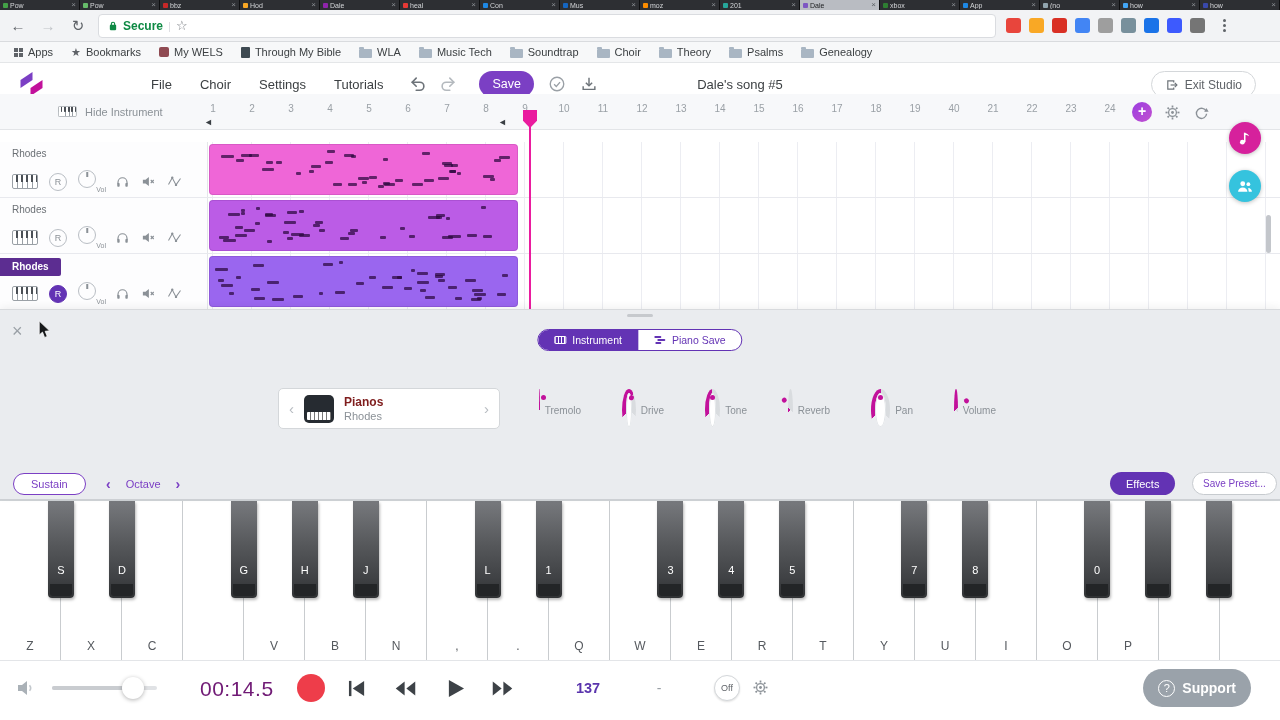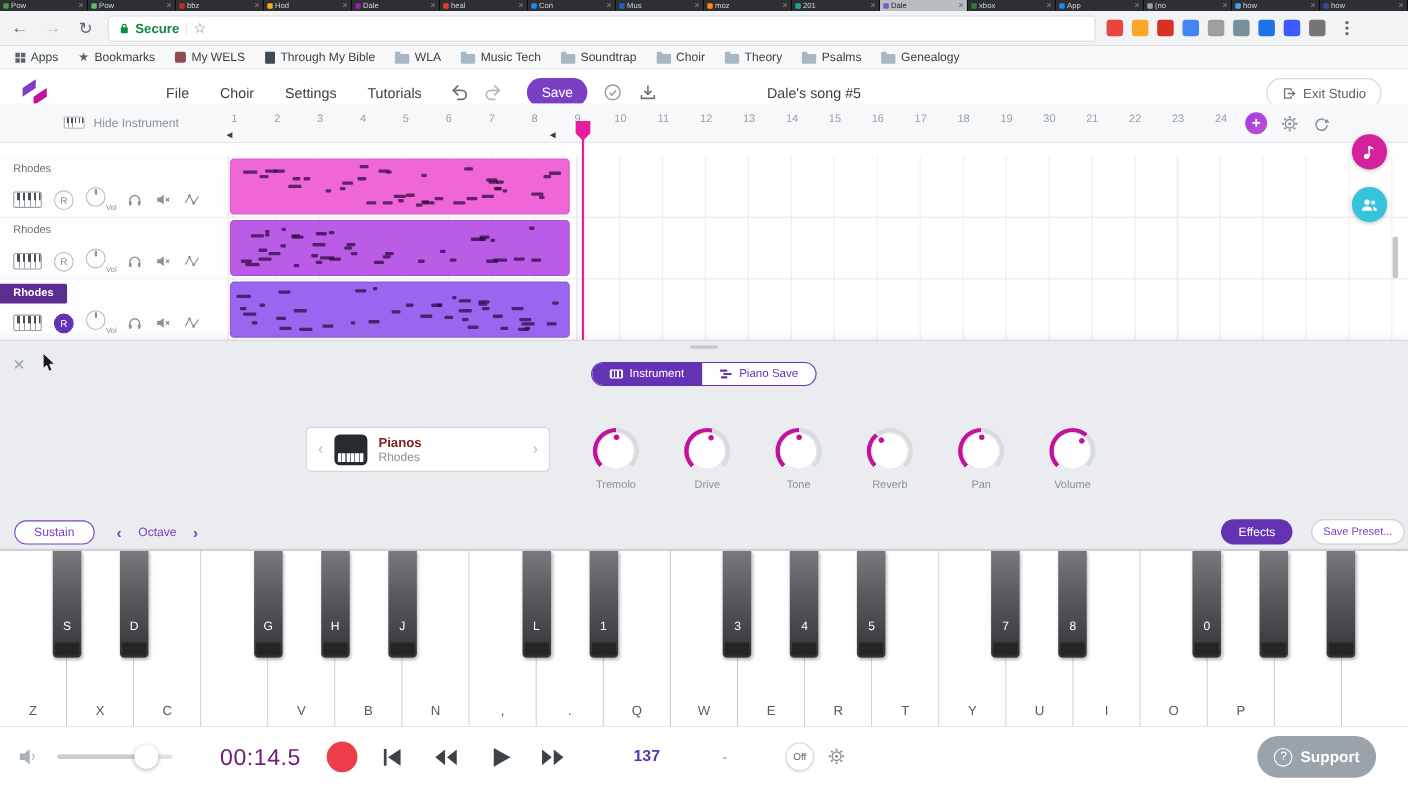--- a/index.html
+++ b/index.html
@@ -114,21 +114,21 @@
 .seg-icon-roll i:nth-child(2){left:3px;top:3px;width:8px}
 .seg-icon-roll i:nth-child(3){left:1px;top:6px;width:6px}
 .inst-selector{position:absolute;left:278px;top:78px;width:222px;height:41px;background:#fff;border:1px solid #d4d7da;border-radius:5px;display:flex;align-items:center;padding:0 10px;gap:10px}
 .chev{font-size:15px;color:#b6bbc0}
 .inst-thumb{width:30px;height:28px;border-radius:5px;background:#262b31;position:relative;overflow:hidden;flex:0 0 auto}
 .inst-thumb::after{content:'';position:absolute;left:3px;right:3px;bottom:3px;height:8px;background:repeating-linear-gradient(90deg,#fff 0 3px,#777 3px 4px);border-radius:1px}
 .inst-texts{flex:1;display:flex;flex-direction:column;gap:1px}
 .inst-cat{font-size:12px;color:#7f1d1d;font-weight:bold}
 .inst-name{font-size:11px;color:#8b9197}
 .knob-row{position:absolute;left:539px;top:79px;display:flex;gap:41px}
-.knob-unit{display:flex;flex-direction:column;align-items:center;gap:5px;width:42px}
+.knob-unit{display:flex;flex-direction:row;align-items:center;gap:5px;width:42px}
 .knob{position:relative;width:42px;height:42px}
 .knob-ring{position:absolute;inset:0;border-radius:50%}
 .knob-face{position:absolute;inset:4px;border-radius:50%;background:#fff;box-shadow:inset 0 0 0 1px #e1e4e7}
 .knob-rot{position:absolute;inset:4px}
 .knob-dot{position:absolute;left:50%;top:2px;width:5px;height:5px;margin-left:-2.5px;border-radius:50%;background:#c2119b}
 .knob-label{font-size:10px;color:#8b9197}
 .panel-bottom{position:absolute;left:0;bottom:0;width:100%;height:31px;border-bottom:1px solid #cdd0d4}
 .sustain-btn{position:absolute;left:13px;top:4px;height:22px;padding:0 17px;border:1px solid #7b3fc4;border-radius:12px;background:#fff;color:#7b3fc4;font-size:11px;font-family:inherit}
 .octave-ctl{position:absolute;left:106px;top:4px;height:22px;display:flex;align-items:center;gap:15px;color:#7b3fc4}
 .oct-chev{font-size:14px;font-weight:bold}
@@ -395,21 +395,21 @@
         <span class="bar-num" style="left: 564px;">10</span>
         <span class="bar-num" style="left: 603px;">11</span>
         <span class="bar-num" style="left: 642px;">12</span>
         <span class="bar-num" style="left: 681px;">13</span>
         <span class="bar-num" style="left: 720px;">14</span>
         <span class="bar-num" style="left: 759px;">15</span>
         <span class="bar-num" style="left: 798px;">16</span>
         <span class="bar-num" style="left: 837px;">17</span>
         <span class="bar-num" style="left: 876px;">18</span>
         <span class="bar-num" style="left: 915px;">19</span>
-        <span class="bar-num" style="left: 954px;">30</span>
+        <span class="bar-num" style="left: 954px;">40</span>
         <span class="bar-num" style="left: 993px;">21</span>
         <span class="bar-num" style="left: 1032px;">22</span>
         <span class="bar-num" style="left: 1071px;">23</span>
         <span class="bar-num" style="left: 1110px;">24</span>
       </div>
     <span class="loop-arrow" style="left:204px">◄</span>
     <span class="loop-arrow" style="left:498px">◄</span>
     <div class="ruler-icons">
       <span class="add-btn">+</span>
       <svg class="rt-icon" viewBox="0 0 20 20">

